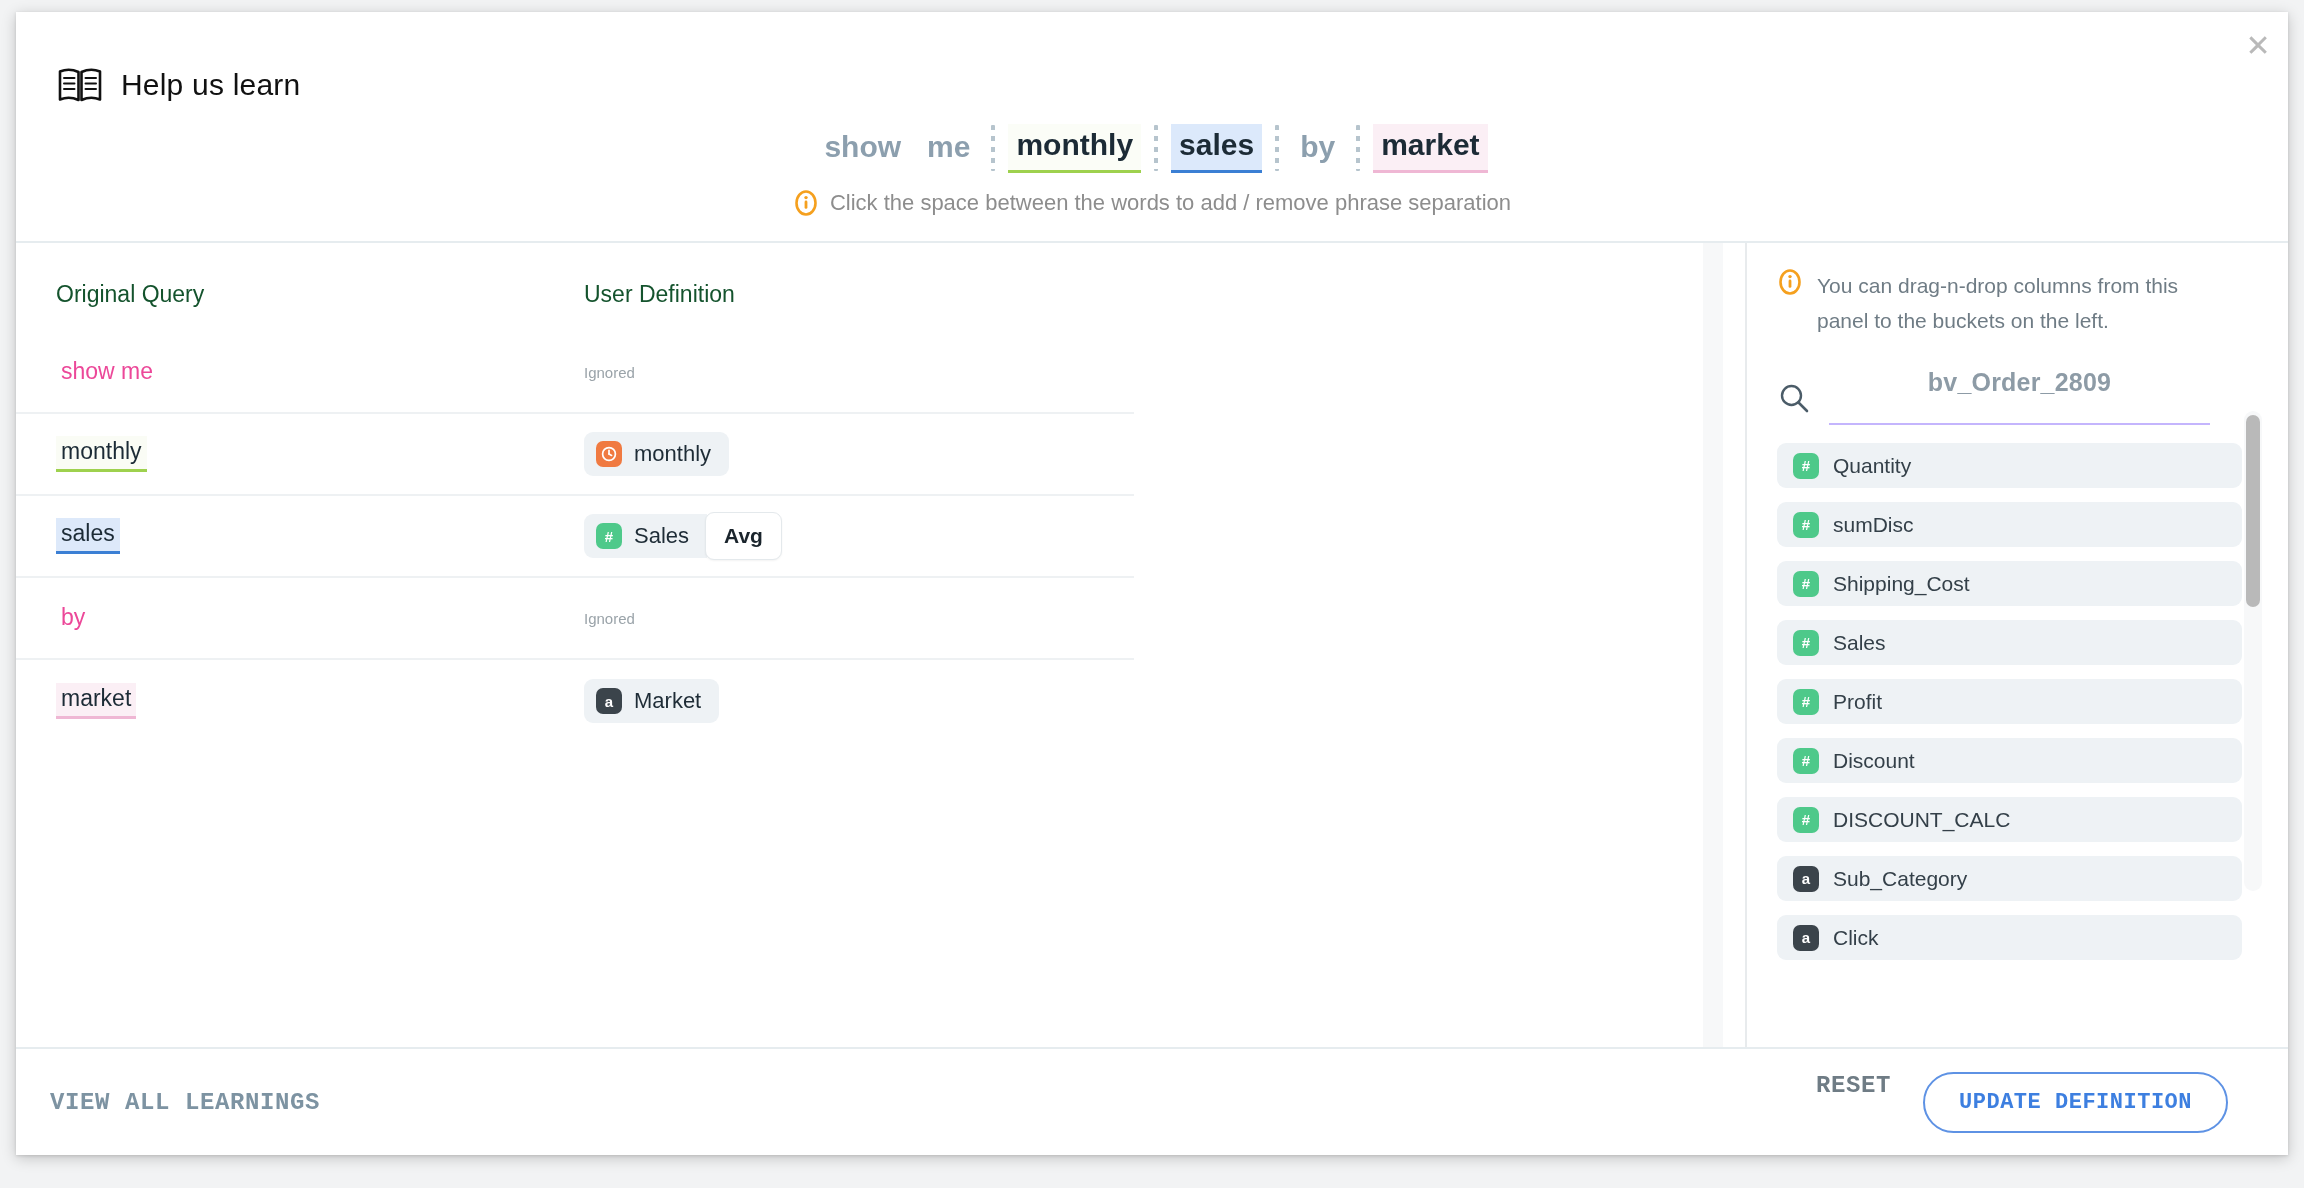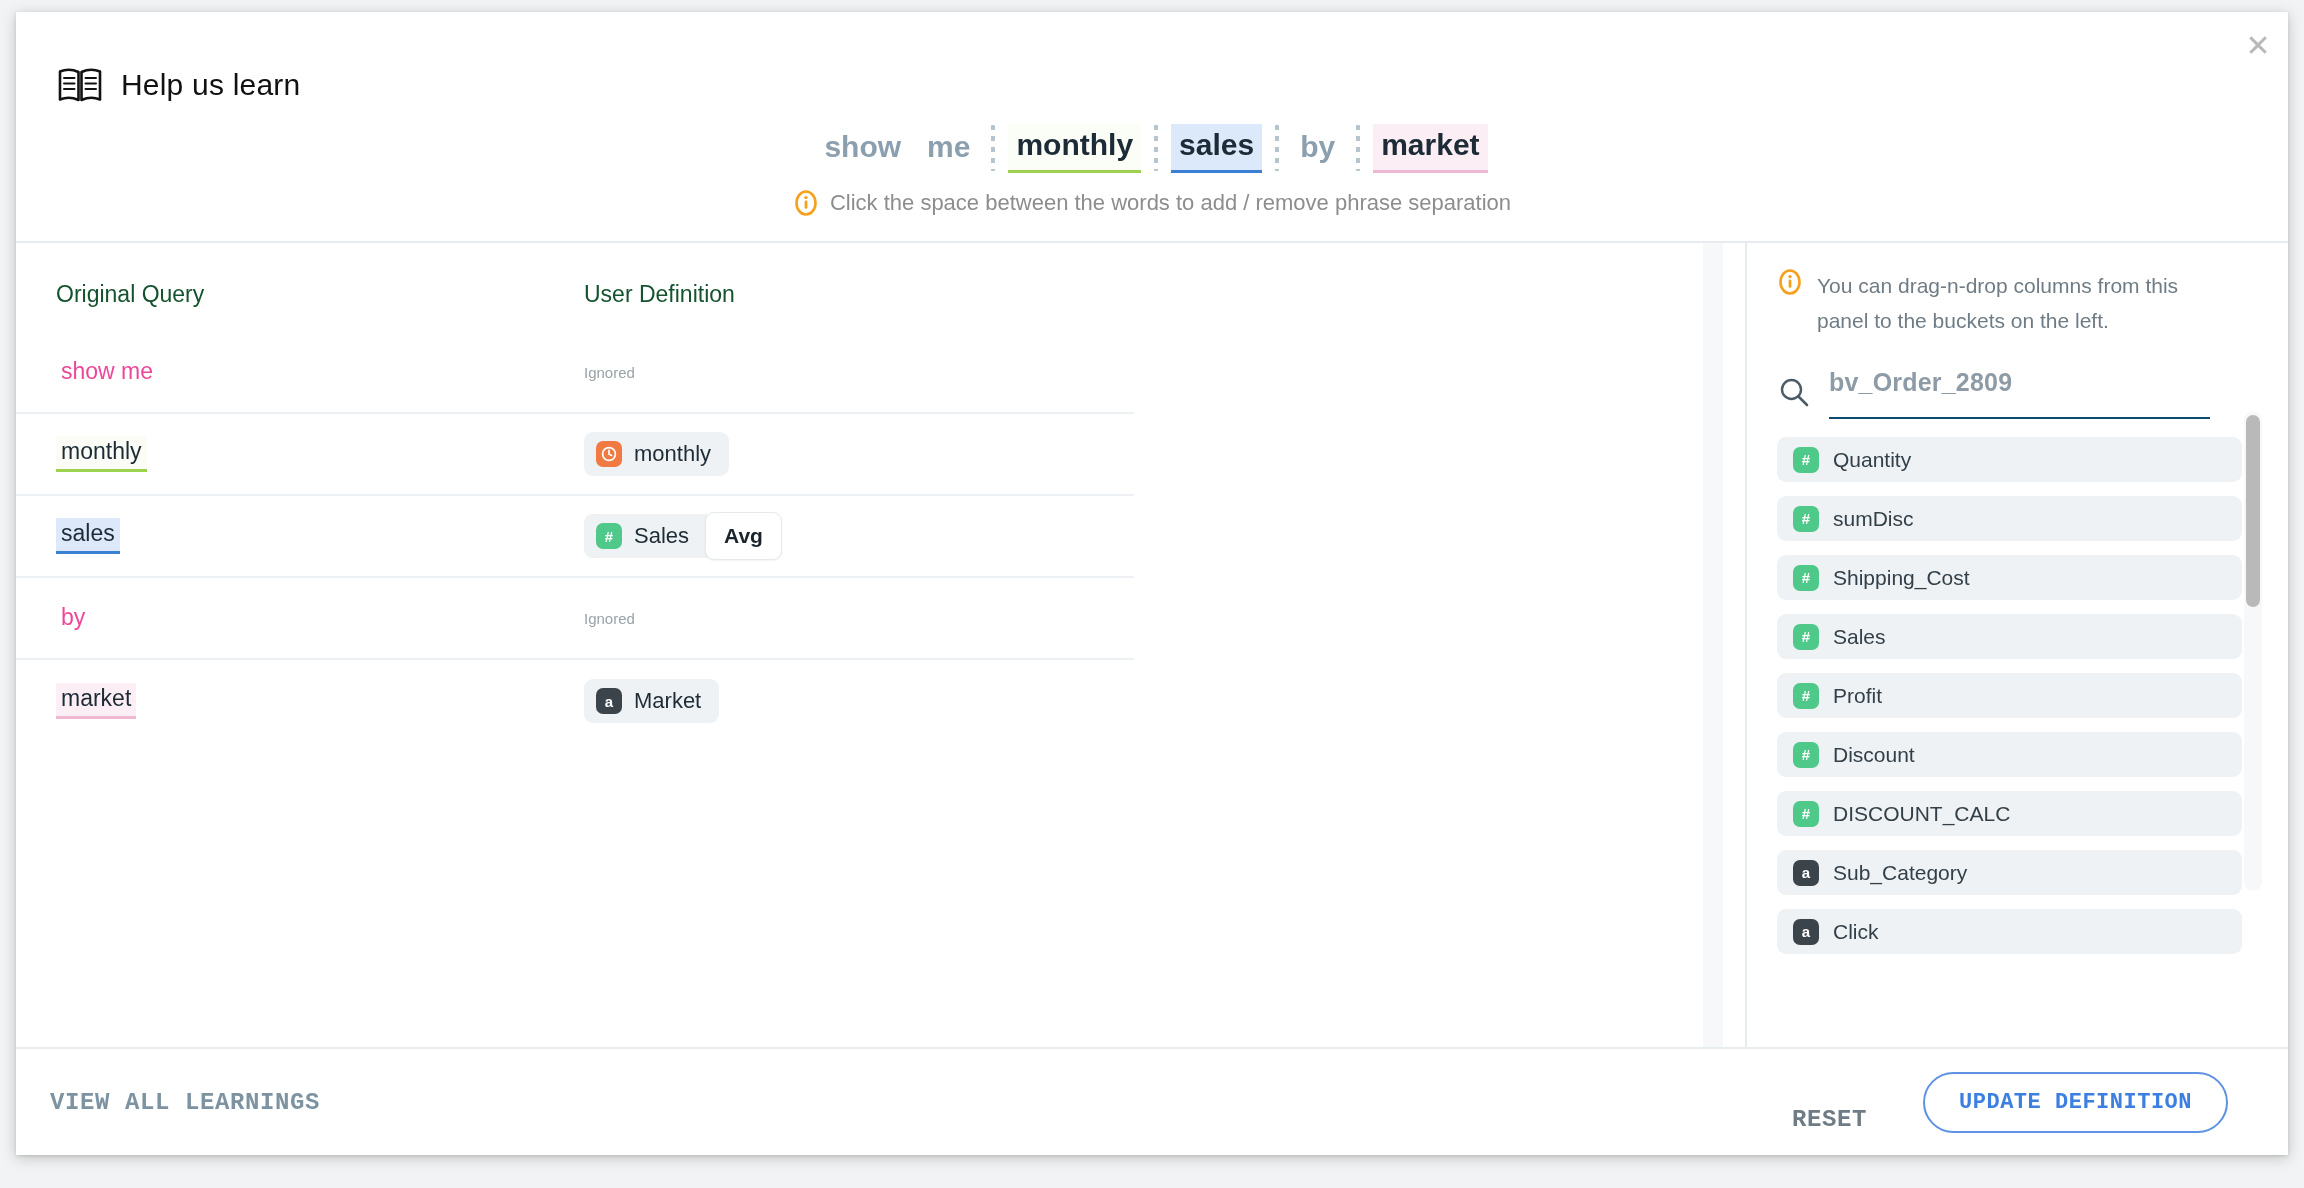--- a/index.html
+++ b/index.html
@@ -162,22 +162,23 @@
   }
   #dnd-text { font-size: 21px; color: #6f7c85; line-height: 1.65; max-width: 390px; }
 
   #search-row {
     display: flex; align-items: flex-end; gap: 18px;
     margin-top: 30px; padding-right: 78px;
   }
   #search-icon { flex: 0 0 auto; margin-bottom: 6px; }
   #search-field {
     flex: 1 1 auto;
-    border-bottom: 2px solid #0c4a6e;
-    padding-bottom: 20px;
+    border-bottom: 2px solid #c4b5fd;
+    padding-bottom: 26px;
+    text-align: center;
   }
   #search-value {
     font-size: 25px; font-weight: bold; color: #8d9ba6; letter-spacing: .2px;
   }
 
   #col-list { margin-top: 18px; padding-right: 46px; }
   .col-item {
     display: flex; align-items: center; gap: 14px;
     background: #eef2f5; border-radius: 9px;
     height: 45px; padding: 0 16px;
@@ -201,21 +202,21 @@
     flex: 0 0 auto; height: 108px;
     border-top: 2px solid #e6ecef;
     display: flex; align-items: center;
     padding: 0 60px 0 34px;
     font-family: Liberation Mono, monospace;
   }
   #view-all {
     font-size: 24px; font-weight: bold; letter-spacing: .6px;
     color: #7d93a2; cursor: pointer;
   }
-  #footer-right { margin-left: auto; display: flex; align-items: flex-end; gap: 56px; }
+  #footer-right { margin-left: auto; display: flex; align-items: flex-start; gap: 32px; }
   #reset-btn {
     font-size: 24px; font-weight: bold; letter-spacing: .6px;
     color: #6f7c85; cursor: pointer;
   }
   #update-btn {
     font-size: 22px; font-weight: bold; letter-spacing: .5px;
     color: #3d7fe0; background: #fff;
     border: 2px solid #5e92e4; border-radius: 34px;
     padding: 16px 34px; cursor: pointer;
   }

